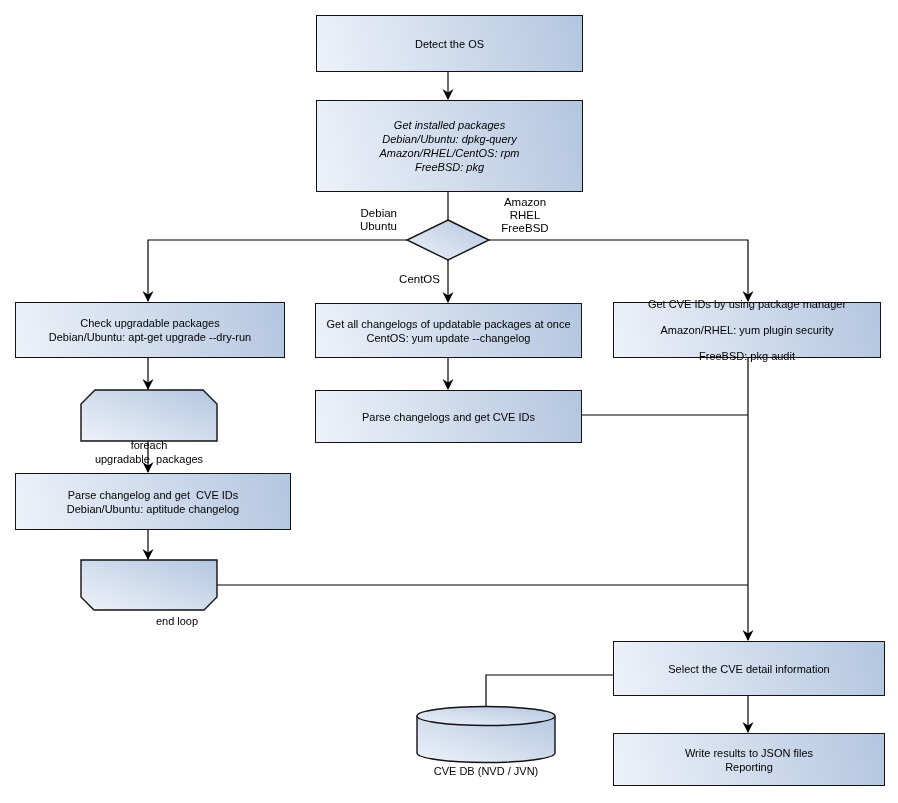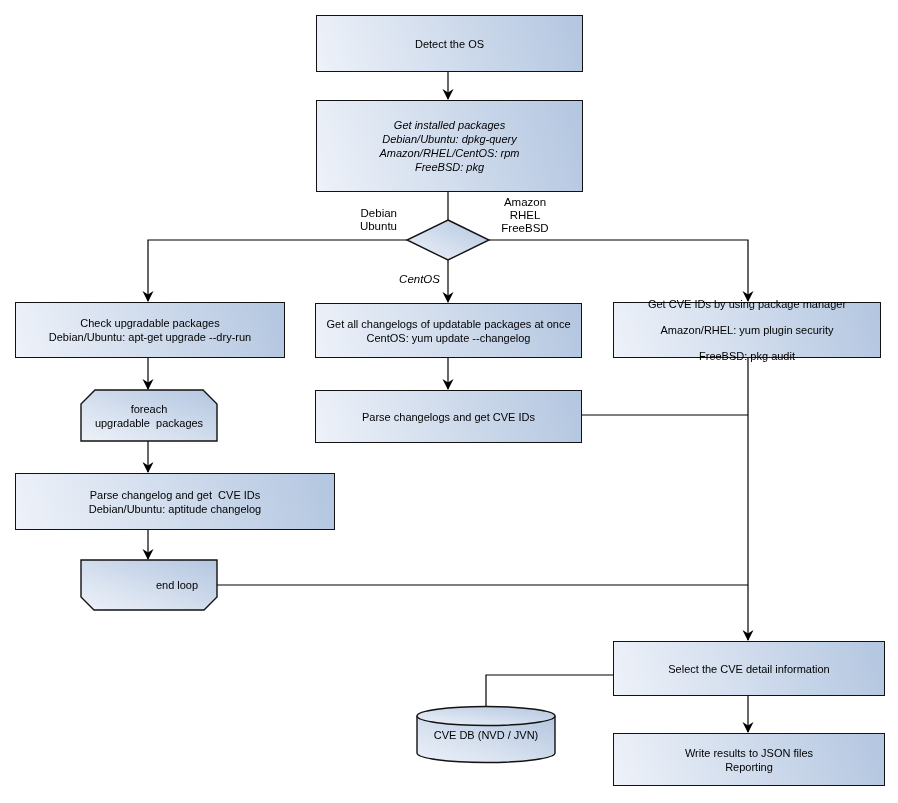--- a/index.html
+++ b/index.html
@@ -10,21 +10,21 @@
   .wires{position:absolute;left:0;top:0;}
   .node{
     position:absolute;display:flex;flex-direction:column;
     align-items:center;justify-content:center;
     font-size:11px;line-height:14px;text-align:center;
   }
   .rect{
     background:linear-gradient(75deg,#eef2f9 0%,#b3c6e0 100%);
     border:1.5px solid #121212;box-sizing:border-box;
   }
-  .shape-label{background:transparent;border:none;}
+  .shape-label{background:transparent;border:none;margin-top:36px;}
   .line{white-space:pre;}
   .elabel{
     position:absolute;font-size:11.5px;line-height:13px;
     display:flex;flex-direction:column;
   }
   .elabel .line{display:block;}
   .ta-r{text-align:right;align-items:flex-end;}
   .ta-c{text-align:center;align-items:center;}
 </style>
 </head>
@@ -108,21 +108,21 @@
   <div class="node rect" style="left:15px;top:302px;width:270px;height:56px;">
     <span class="line">Check upgradable packages</span>
     <span class="line">Debian/Ubuntu: apt-get upgrade --dry-run</span>
   </div>
 
   <div class="node shape-label" style="left:81px;top:390px;width:136px;height:51px;">
     <span class="line">foreach</span>
     <span class="line">upgradable  packages</span>
   </div>
 
-  <div class="node rect" style="left:15px;top:473px;width:320px;height:57px;">
+  <div class="node rect" style="left:15px;top:473px;width:276px;height:57px;">
     <span class="line">Parse changelog and get  CVE IDs</span>
     <span class="line">Debian/Ubuntu: aptitude changelog</span>
   </div>
 
   <div class="node shape-label" style="left:81px;top:560px;width:136px;height:50px;padding-left:28px;">
     <span class="line">end loop</span>
   </div>
 
   <div class="node rect" style="left:315px;top:303px;width:267px;height:55px;align-items:center;">
     <span class="line">Get all changelogs of updatable packages at once</span>
@@ -156,17 +156,17 @@
     <span class="line">Debian</span>
     <span class="line">Ubuntu</span>
   </div>
 
   <div class="elabel ta-c" style="left:493px;top:196px;width:64px;">
     <span class="line">Amazon</span>
     <span class="line">RHEL</span>
     <span class="line">FreeBSD</span>
   </div>
 
-  <div class="elabel ta-r" style="left:390px;top:273px;width:50px;font-style:italic;">
+  <div class="elabel ta-r" style="left:390px;top:273px;width:50px;">
     <span class="line">CentOS</span>
   </div>
 
 </div>
 
 </body></html>

